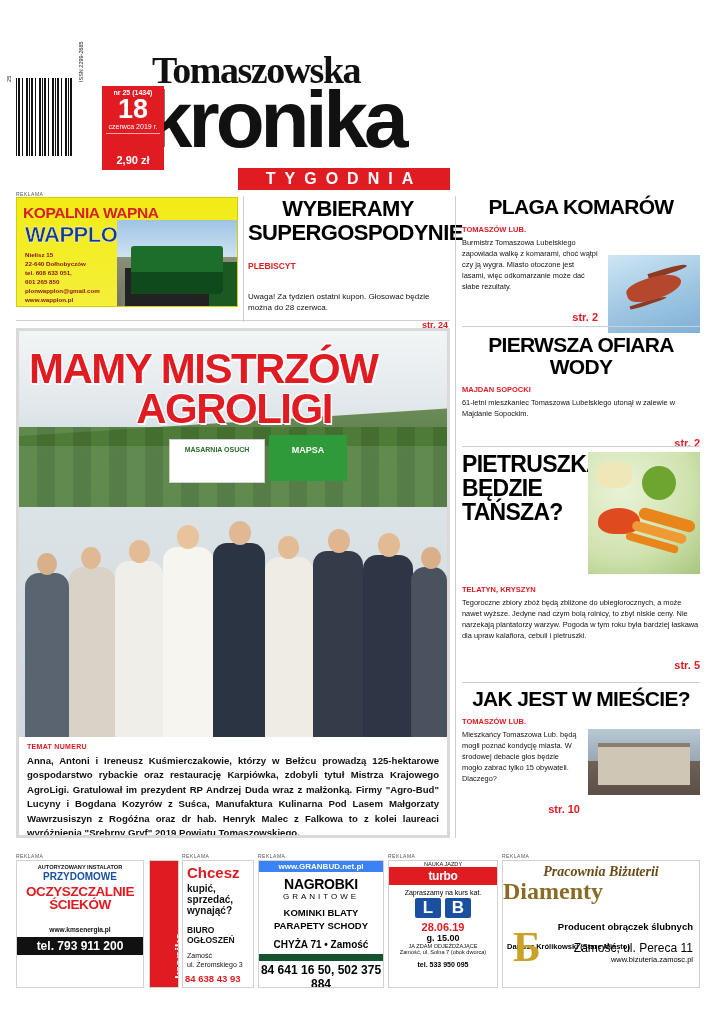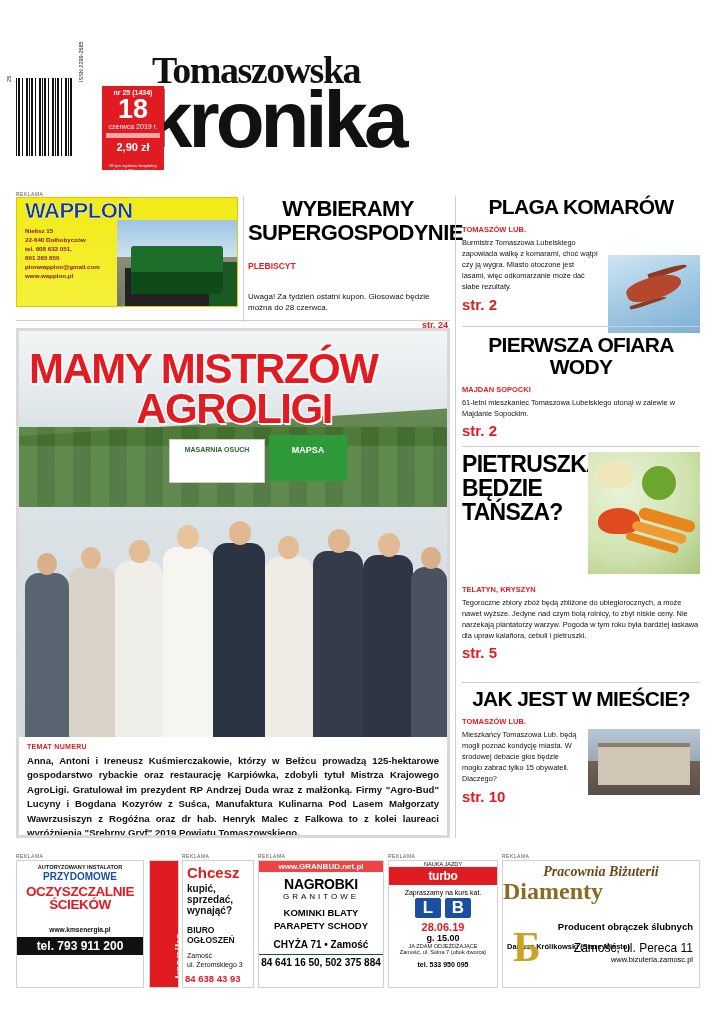--- a/index.html
+++ b/index.html
@@ -42,21 +42,21 @@
     font-family: "Liberation Sans", sans-serif; color: #111; line-height: .95;
   }
   .redbox {
     position: absolute; left: 102px; top: 86px;
     width: 62px; height: 84px; background: #e11b22; color: #fff;
     text-align: center;
   }
   .redbox .issue { font-size: 7px; padding-top: 3px; font-weight: bold; }
   .redbox .day { font-size: 27px; font-weight: bold; line-height: 1; }
   .redbox .month { font-size: 7px; }
-  .redbox .price { font-size: 11px; font-weight: bold; border-top:5px solid #fca5a5; margin: 3px 4px 9px; padding-top:3px;}
+  .redbox .price { font-size: 11px; font-weight: bold; border-top:1px solid #fca5a5; margin: 3px 4px 9px; padding-top:20px;}
   .redbox .tiny { font-size: 4.2px; line-height: 1.25; padding: 1px 3px 0; }
   .tygodnia {
     position: absolute; left: 238px; top: 168px; width: 212px; height: 22px;
     background: #e11b22; color: #fff; font-size: 16px; font-weight: bold;
     letter-spacing: 9px; text-align: center; line-height: 22px;
   }
 
   
   .reklama-tag {
     font-size: 5px; color: #555; letter-spacing: .5px;
@@ -100,21 +100,21 @@
   .teaser-center .str { color:#e11b22; font-size:9px; font-weight:bold; text-align:right; margin-top:6px; }
 
   .vline { position:absolute; background:#cfcfcf; width:1px; }
   .hline { position:absolute; background:#cfcfcf; height:1px; }
 
   
   .rcol { position:absolute; left:462px; top:196px; width:238px; }
   .rcol h2 { font-size: 21px; font-weight:bold; line-height:1.05; letter-spacing:-.7px; text-align:center;}
   .rcol .kicker { color:#e11b22; font-size:7.5px; font-weight:bold; margin-top:7px; }
   .rcol p { font-size:7.4px; line-height:1.5; margin-top:3px; color:#111; }
-  .rcol .str { color:#e11b22; font-size:15px; font-weight:bold; text-align:left; margin-top:3px; }
+  .rcol .str { color:#e11b22; font-size:11px; font-weight:bold; text-align:right; margin-top:18px; }
 
   .mosquito-photo{
     position:absolute; right:0; top:30px; width:92px; height:78px;
     background: linear-gradient(160deg,#cfe6f5 0%, #9ec6e2 55%, #7fb0d6 100%);
     overflow:hidden;
   }
   .mosquito-photo:after{
     content:""; position:absolute; left:18px; top:22px; width:56px; height:22px;
     background:#b4472c; border-radius:40% 60% 50% 50%;
     transform: rotate(-18deg);
@@ -210,26 +210,26 @@
     position:absolute; left:22px; top:118px; white-space:nowrap;
   }
   .ad3 { left:166px; top:8px; width:72px; height:128px; }
   .ad3 .h{font-size:15px;font-weight:bold;color:#e11b22;padding:4px 0 0 4px;line-height:1.05;}
   .ad3 .s{font-size:10px;font-weight:bold;color:#111;padding:2px 0 0 4px;line-height:1.1;}
   .ad3 .b{font-size:8.5px;font-weight:bold;color:#111;padding:10px 0 0 4px;line-height:1.15;}
   .ad3 .c{font-size:7px;color:#111;padding:6px 0 0 4px;line-height:1.3;}
   .ad3 .p{font-size:9.5px;font-weight:bold;color:#e11b22;padding:4px 0 0 2px;}
 
   .ad4 { left:242px; top:8px; width:126px; height:128px; }
-  .ad4 .web{background:#ef4444;color:#fff;font-size:8px;font-weight:bold;text-align:center;padding:1px 0;}
+  .ad4 .web{background:#3b82f6;color:#fff;font-size:8px;font-weight:bold;text-align:center;padding:1px 0;}
   .ad4 .h{font-size:14px;font-weight:bold;text-align:center;padding-top:4px;letter-spacing:-.3px;}
   .ad4 .s{font-size:8px;text-align:center;letter-spacing:3px;}
   .ad4 .l{font-size:9.5px;font-weight:bold;text-align:center;line-height:1.3;padding-top:6px;}
   .ad4 .addr{font-size:10px;font-weight:bold;text-align:center;padding-top:6px;}
-  .ad4 .tel{font-size:10px;font-weight:bold;text-align:center;border-top:1px solid #14532d;margin-top:4px;padding-top:2px;}
+  .ad4 .tel{font-size:12px;font-weight:bold;text-align:center;border-top:7px solid #14532d;margin-top:4px;padding-top:2px;}
 
   .ad5 { left:372px; top:8px; width:110px; height:128px; }
   .ad5 .logo{background:#e11b22;color:#fff;font-size:12px;font-weight:bold;text-align:center;padding:2px 0;letter-spacing:-.3px;}
   .ad5 .sub{font-size:5.6px;text-align:center;color:#111;}
   .ad5 .inv{font-size:7px;text-align:center;padding-top:4px;}
   .ad5 .lb{display:flex;justify-content:center;gap:4px;padding-top:2px;}
   .ad5 .lb div{background:#1b4fa0;color:#fff;font-weight:bold;font-size:17px;width:26px;text-align:center;border-radius:2px;}
   .ad5 .date{font-size:11px;font-weight:bold;color:#e11b22;text-align:center;padding-top:3px;}
   .ad5 .hr{font-size:9px;font-weight:bold;text-align:center;}
   .ad5 .tel{font-size:7px;font-weight:bold;text-align:center;padding-top:6px;}
@@ -257,24 +257,26 @@
     <div class="title-kronika">kronika</div>
 
     <div class="redbox">
       <div class="issue">nr 25 (1434)</div>
       <div class="day">18</div>
       <div class="month">czerwca 2019 r.</div>
       <div class="price">2,90 zł</div>
       <div class="tiny">W tym wydaniu bezpłatny dodatek TV na tydzień</div>
     </div>
 
+    <div class="tygodnia">TYGODNIA</div>
   </div>
 
   <div class="reklama-tag" style="position:absolute;left:16px;top:191px;">REKLAMA</div>
   <div class="ad-wapplon">
+    <div class="k1">KOPALNIA WAPNA</div>
     <div class="k2">WAPPLON</div>
     <div class="addr" style="white-space:pre-line">Nielisz 15
 22-640 Dołhobyczów
 tel. 608 633 051,
 601 265 850
 plonwapplon@gmail.com
 www.wapplon.pl</div>
     <div class="photo"></div>
   </div>
 

